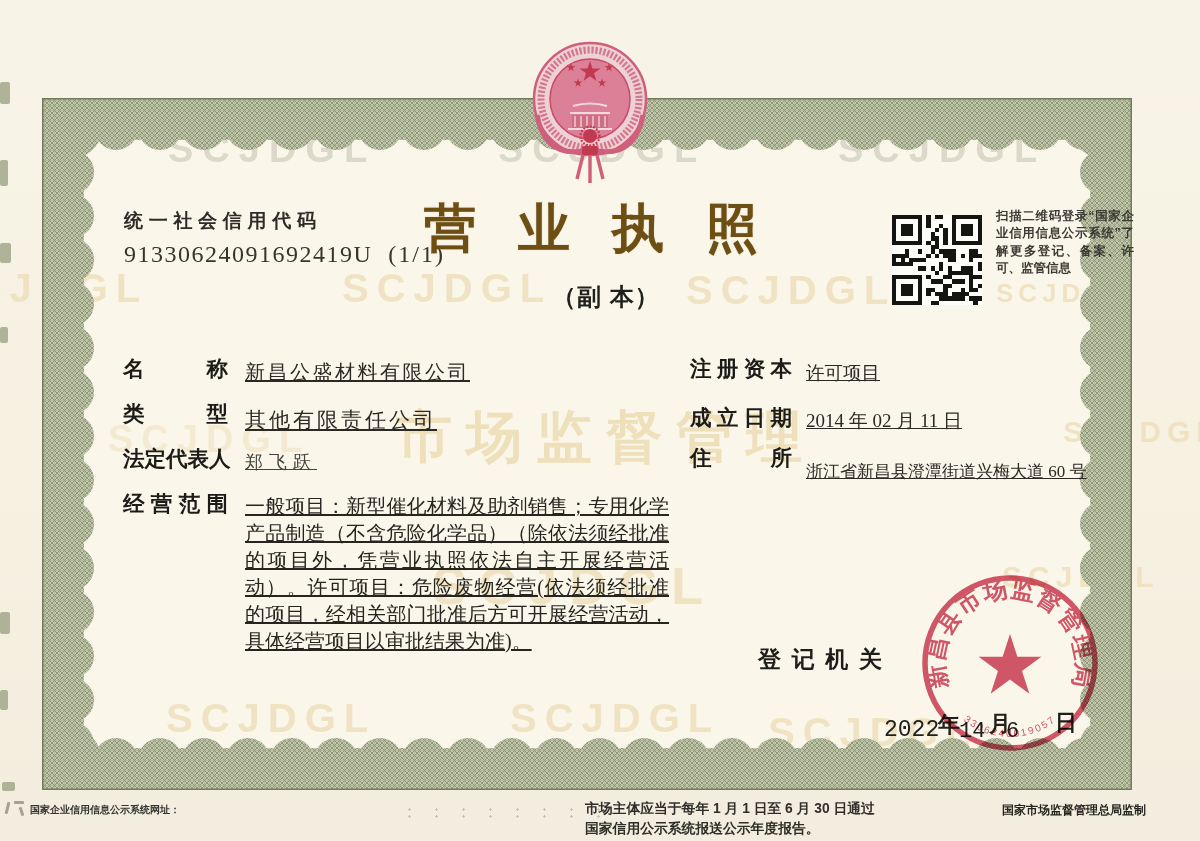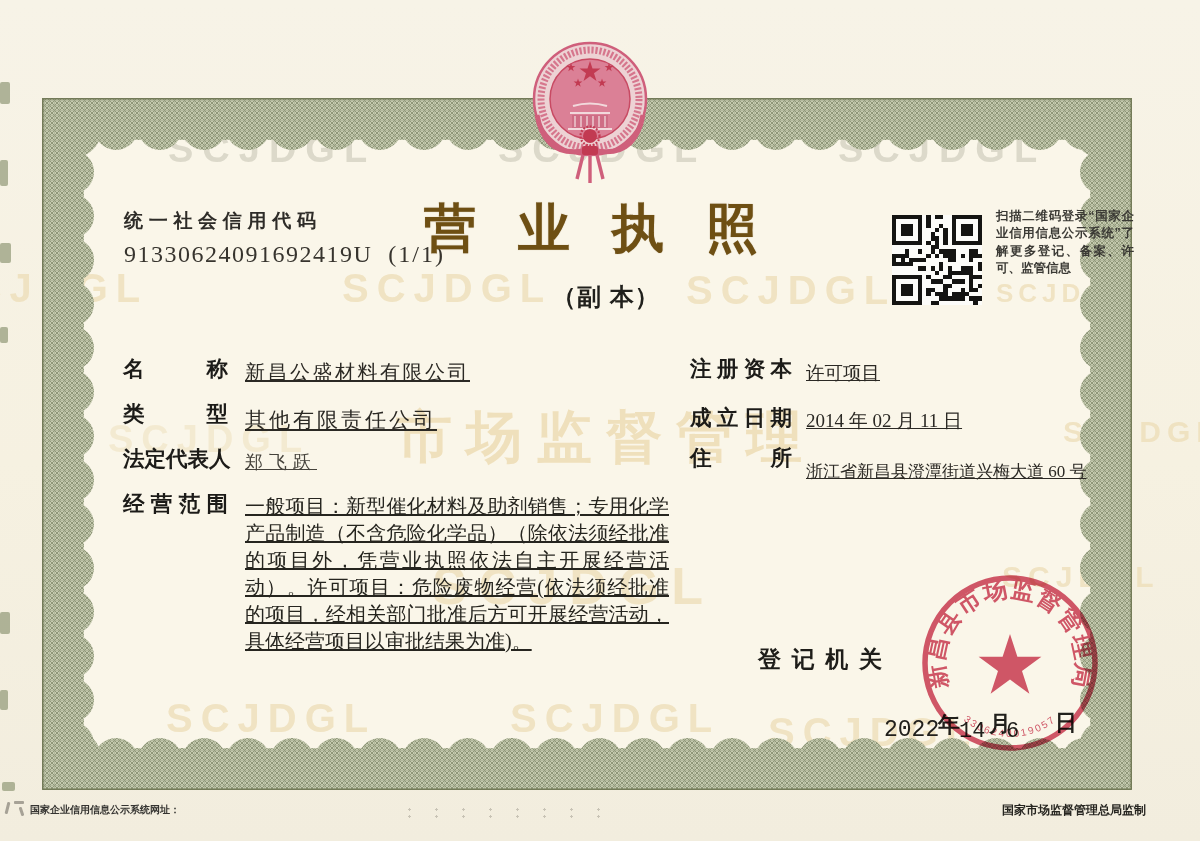--- a/index.html
+++ b/index.html
@@ -625,14 +625,18 @@
       <polygon points="100.0,71.0 107.4,93.8 131.4,93.8 112.0,107.9 119.4,130.7 100.0,116.6 80.6,130.7 88.0,107.9 68.6,93.8 92.6,93.8" fill="#d04b63"></polygon>
       <text font-size="24" fill="#d04b63" font-weight="700" letter-spacing="1.6" font-family="'Liberation Serif','DejaVu Serif',serif"><textPath href="#sArcT" startOffset="50%" text-anchor="middle">新昌县市场监督管理局</textPath></text>
       <text font-size="10" fill="#d04b63" letter-spacing="2.2" font-family="'Liberation Sans',sans-serif"><textPath href="#sArcB" startOffset="50%" text-anchor="middle">3306240019057</textPath></text>
     </svg>
 
   <div class="smudge" style="left:6px;top:802px;width:3px;height:12px;transform:rotate(14deg);"></div>
   <div class="smudge" style="left:14px;top:801px;width:10px;height:3px;"></div>
   <div class="smudge" style="left:20px;top:807px;width:3px;height:9px;transform:rotate(-18deg);"></div>
   <div class="abs f-left">国家企业信用信息公示系统网址：</div>
   <div class="abs url-noise"></div>
+  <div class="abs f-mid">
+    <div>市场主体应当于每年 1 月 1 日至 6 月 30 日通过</div>
+    <div>国家信用公示系统报送公示年度报告。</div>
+  </div>
   <div class="abs f-right">国家市场监督管理总局监制</div>
 </div>
 
 </body></html>

